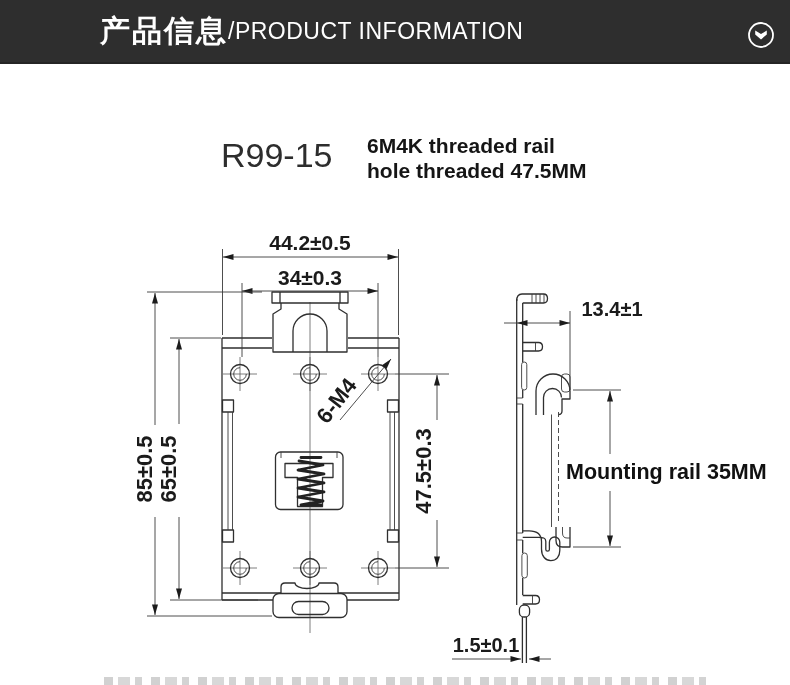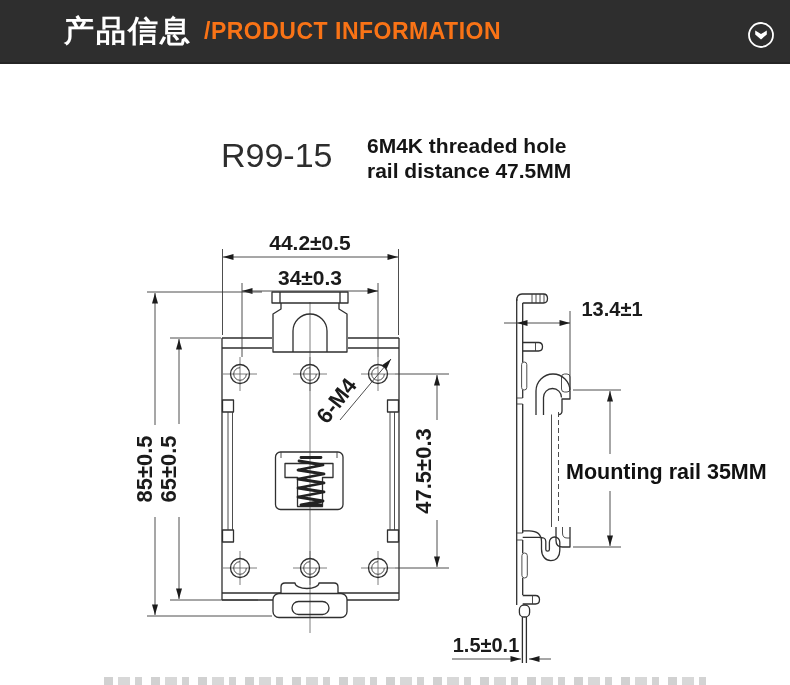--- a/index.html
+++ b/index.html
@@ -1,22 +1,22 @@
 <!DOCTYPE html>
 <html><head>
 <meta charset="utf-8">
 <style>
   html,body{margin:0;padding:0;background:#fff;}
   #page{position:relative;width:790px;height:685px;background:#ffffff;overflow:hidden;
         font-family:"Liberation Sans",sans-serif;}
   
   .hdr{position:absolute;left:0;top:0;width:790px;height:62px;background:#2e2e2e;
        border-bottom:2px solid #252525;display:flex;align-items:center;}
-  .hdr-zh{margin-left:64px;color:#ffffff;font-size:30px;font-weight:700;letter-spacing:2px;}
-  .hdr-en{margin-left:12px;color:#f97316;font-size:23px;font-weight:700;letter-spacing:.5px;}
+  .hdr-zh{margin-left:100px;color:#ffffff;font-size:30px;font-weight:700;letter-spacing:2px;}
+  .hdr-en{margin-left:0;color:#ffffff;font-size:23px;font-weight:400;letter-spacing:.5px;}
   .hdr-icon{position:absolute;right:15px;top:21px;width:28px;height:28px;cursor:pointer;}
   
   .model{position:absolute;left:221px;top:136px;font-size:34px;color:#2d2d2d;font-weight:400;}
   .note{position:absolute;left:367px;top:133px;font-size:21px;line-height:25px;
         font-weight:700;color:#151515;}
   
   #dwg{position:absolute;left:0;top:0;}
   .s1{stroke:#2f2f2f;stroke-width:1.3;fill:none;stroke-linejoin:round;}
   .s2{stroke:#3a3a3a;stroke-width:.9;fill:none;}
   .sc{stroke:#5d5d5d;stroke-width:.8;fill:none;}
@@ -44,22 +44,22 @@
     <span class="hdr-icon">
       <svg width="28" height="28" viewBox="0 0 28 28">
         <circle cx="14" cy="14" r="12" fill="none" stroke="#ffffff" stroke-width="1.8"></circle>
         <polygon points="8.2,9.4 14,13 19.8,9.4 19.8,13.6 14,18.4 8.2,13.6" fill="#ffffff"></polygon>
       </svg>
     </span>
   </div>
 
   <div class="model">R99-15</div>
   <div class="note">
-    <div>6M4K threaded hole</div>
-    <div>rail distance 47.5MM</div>
+    <div>6M4K threaded rail</div>
+    <div>hole threaded 47.5MM</div>
   </div>
 
   <svg id="dwg" width="790" height="685" viewBox="0 0 790 685">
     <defs>
       <marker id="ar" viewBox="0 0 12 8" markerWidth="12" markerHeight="8" refX="11" refY="4" orient="auto-start-reverse" markerUnits="userSpaceOnUse">
         <path d="M0.5,1 L11,4 L0.5,7 Z" fill="#1c1c1c" stroke="none"></path>
       </marker>
       <g id="hole">
         <path class="sc" d="M-17,0 H17 M0,-17 V17"></path>
         <circle class="s1" r="9.5"></circle>

